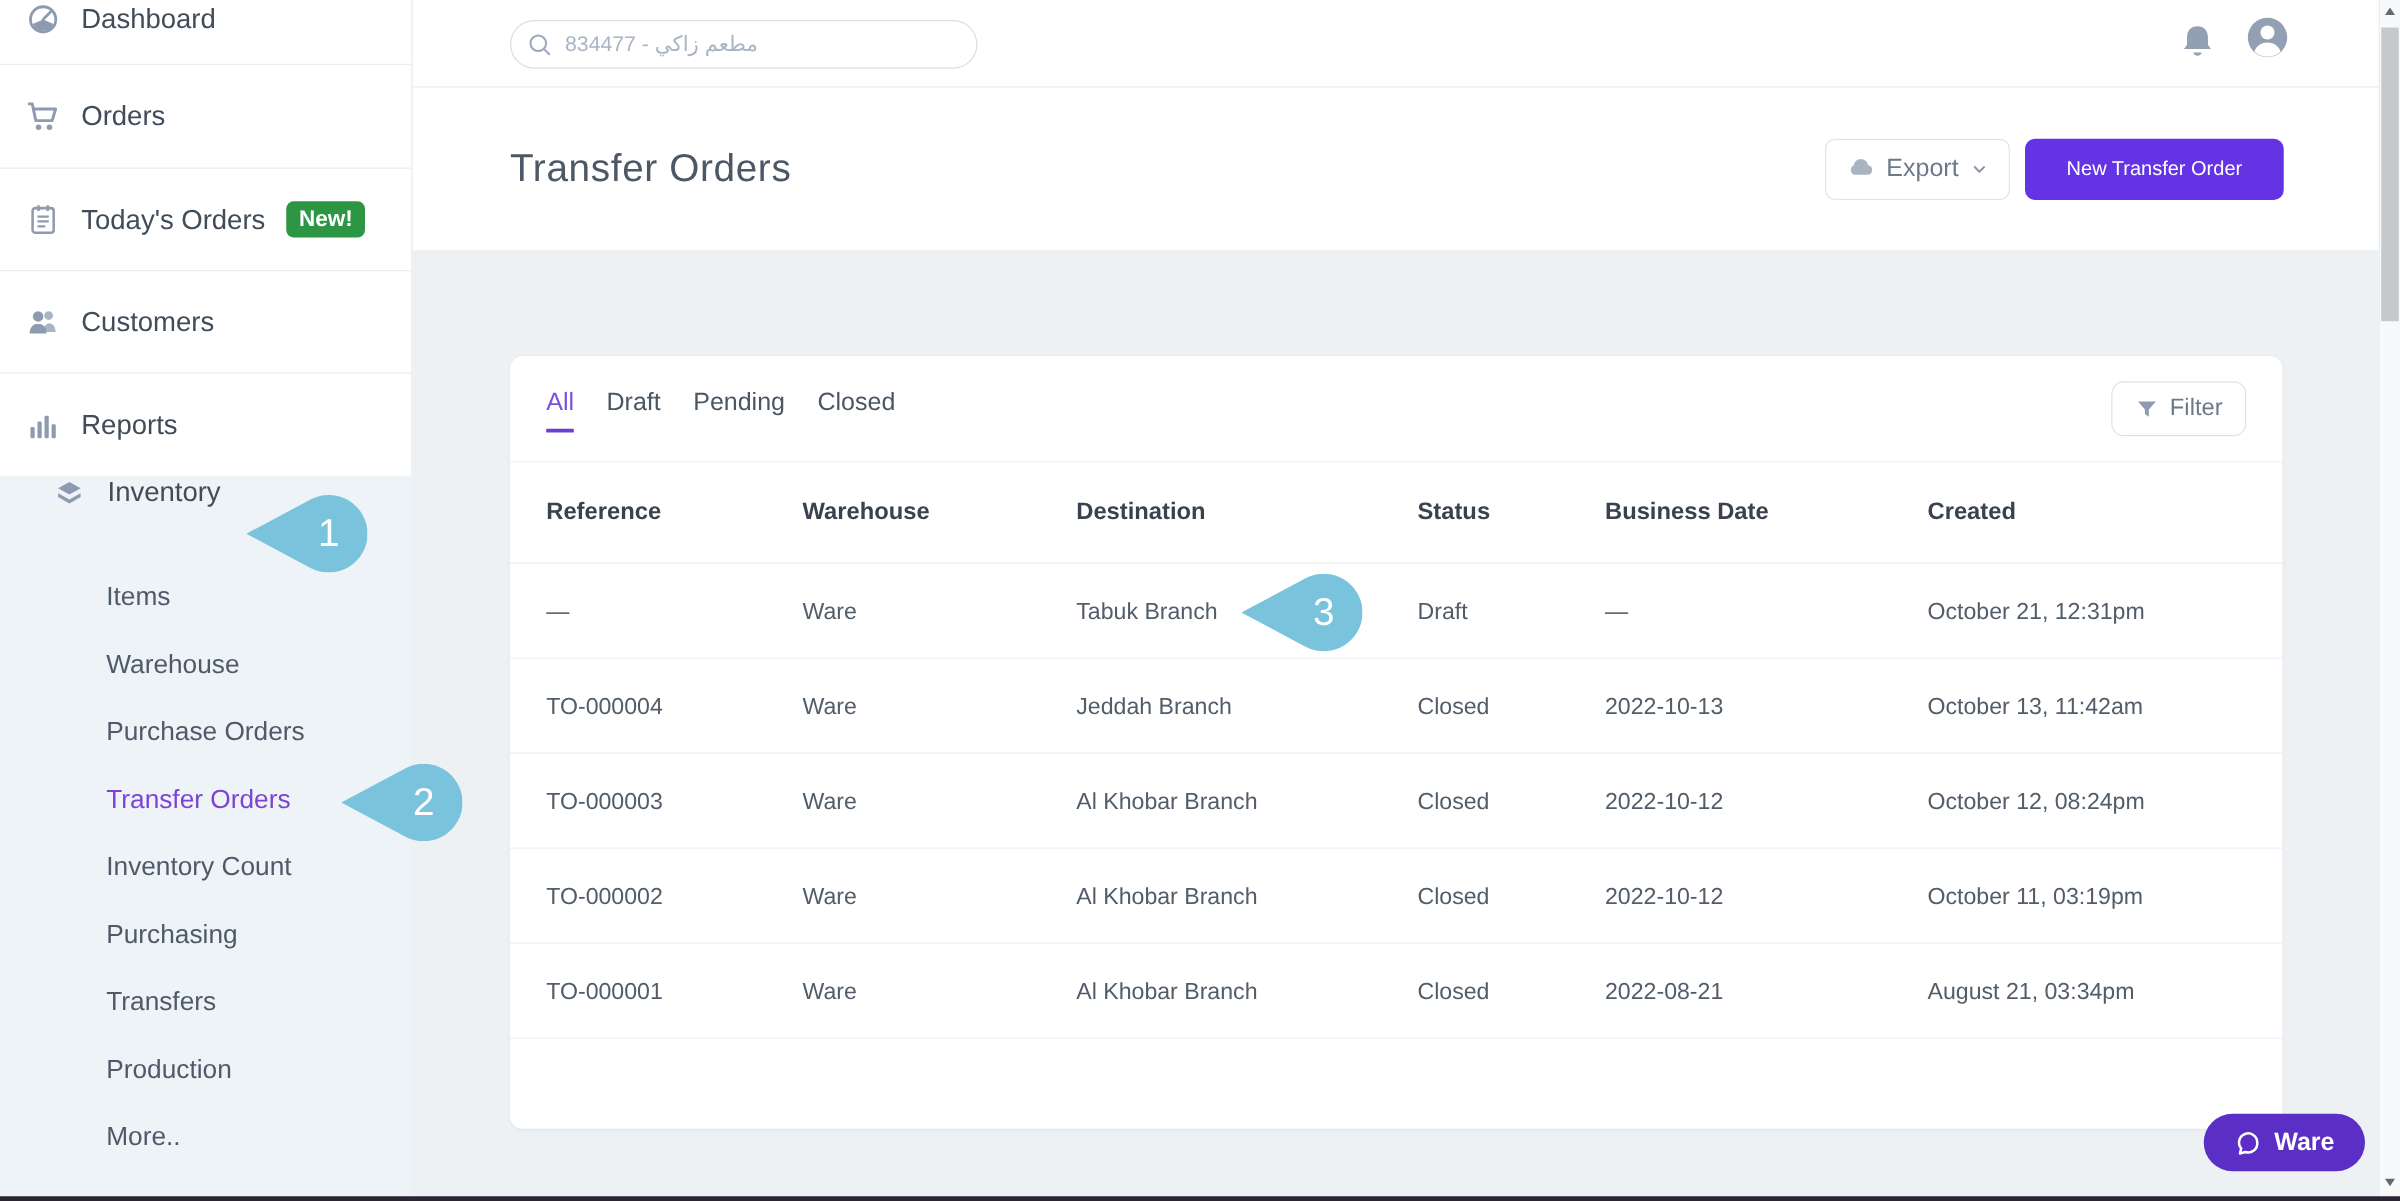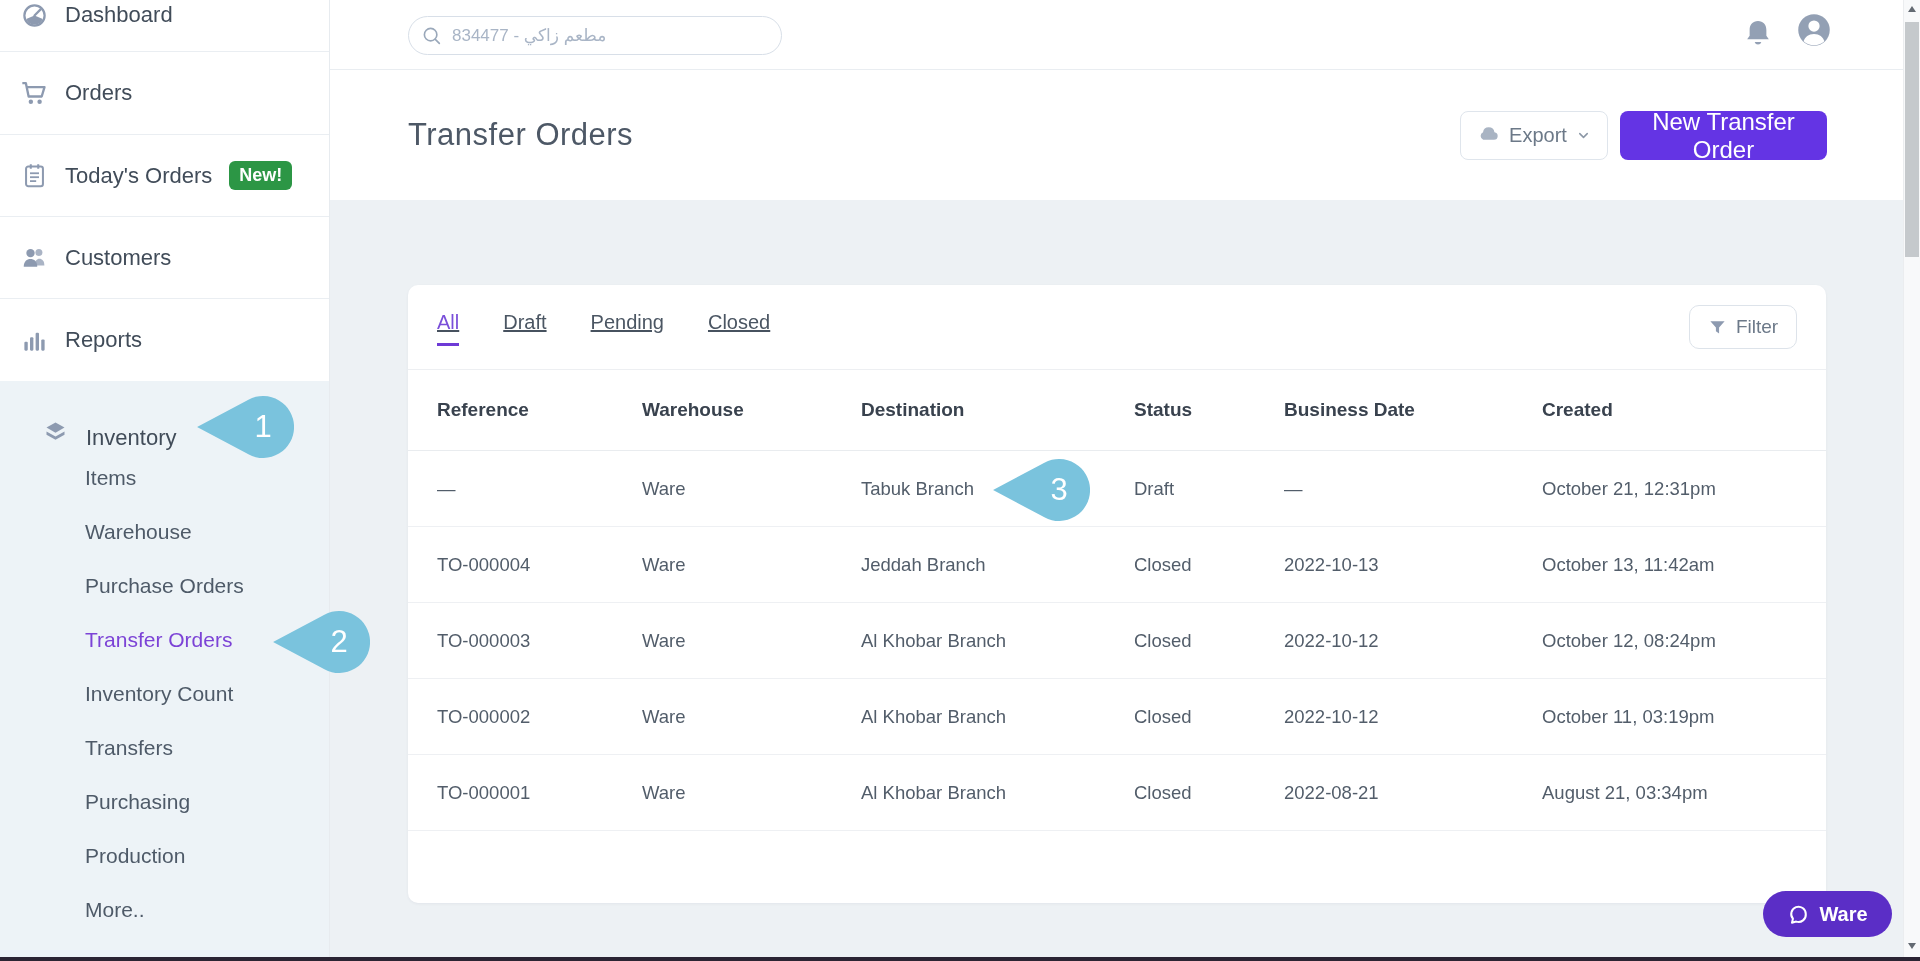--- a/index.html
+++ b/index.html
@@ -12,42 +12,42 @@
   .nav-item { display:flex; align-items:center; padding-left:20px; gap:17px; border-bottom:1px solid #eaeef2; font-size:22px; color:#414c59; cursor:pointer; }
   .nav-item .nicon { width:28px; height:28px; flex:0 0 28px; display:flex; align-items:center; justify-content:center; }
   .ni-dashboard { height:52px; align-items:flex-start; padding-top:1px; }
   .ni-dashboard .nrow-inner { display:flex; align-items:center; gap:17px; }
   .ni-orders { height:83px; }
   .ni-today { height:82px; }
   .ni-customers { height:82px; }
   .ni-reports { height:82px; border-bottom:none; }
   .badge-new { background:#2c9645; color:#fff; font-size:18px; font-weight:700; padding:4px 10px; border-radius:6px; }
   .inv-section { position:absolute; top:381px; left:0; right:0; bottom:0; background:#edf3f7; }
-  .inventory-row { height:70px; display:flex; align-items:flex-end; padding-left:42px; gap:17px; font-size:22px; color:#414c59; cursor:pointer; }
+  .inventory-row { height:70px; display:flex; align-items:flex-start; padding-left:42px; gap:17px; font-size:22px; color:#414c59; cursor:pointer; }
   .sub-item { height:54px; display:flex; align-items:center; padding-left:85px; font-size:21px; color:#4e5a68; cursor:pointer; }
   .sub-item.active { color:#7c43d6; }
 
   
   .topbar { position:absolute; left:330px; top:0; right:17px; height:70px; background:#fff; border-bottom:1px solid #e9edf1; z-index:1; }
   .search-box { position:absolute; left:78px; top:16px; width:374px; height:39px; border:1px solid #d8dfe8; border-radius:20px; background:#fff; display:flex; align-items:center; padding:0 12px; gap:9px; }
   .search-box input { border:none; outline:none; flex:1; font-size:17px; color:#a9b5c6; font-family:"Liberation Sans",sans-serif; background:transparent; text-align:left; }
   .topbar .bell { position:absolute; left:1413px; top:18px; cursor:pointer; }
   .topbar .avatar { position:absolute; left:1466px; top:12px; cursor:pointer; }
 
   .titlebar { position:absolute; left:330px; top:70px; right:17px; height:130px; background:#fff; }
   .page-title { position:absolute; left:78px; top:47px; font-size:31px; font-weight:400; color:#4d5866; letter-spacing:0.5px; }
   .btn-export { position:absolute; left:1130px; top:41px; width:148px; height:49px; background:#fff; border:1px solid #dfe5ec; border-radius:8px; display:flex; align-items:center; justify-content:center; gap:9px; font-size:20px; color:#6c7988; cursor:pointer; }
-  .btn-new { position:absolute; left:1290px; top:41px; width:207px; height:49px; background:#6434e4; border:none; border-radius:8px; color:#fff; font-size:24px; font-family:"Liberation Sans",sans-serif; display:flex; align-items:center; justify-content:center; cursor:pointer; }
+  .btn-new { position:absolute; left:1290px; top:41px; width:207px; height:49px; background:#6434e4; border:none; border-radius:8px; color:#fff; font-size:16px; font-family:"Liberation Sans",sans-serif; display:flex; align-items:center; justify-content:center; cursor:pointer; }
 
   .content { position:absolute; left:330px; top:200px; right:17px; bottom:0; background:#edf1f4; }
 
   
   .card { position:absolute; left:78px; top:85px; width:1418px; height:618px; background:#fff; border-radius:10px; box-shadow:0 1px 3px rgba(44,56,82,0.06); }
   .tabs-row { position:absolute; top:0; left:0; right:0; height:85px; border-bottom:1px solid #edeff2; }
-  .tabs { position:absolute; left:29px; top:26px; display:flex; gap:44px;text-decoration:underline; }
+  .tabs { position:absolute; left:29px; top:26px; display:flex; gap:26px; }
   .tab { font-size:20px; color:#4b5663; padding-bottom:9px; cursor:pointer; border-bottom:3px solid transparent; }
   .tab.active { color:#7a4fd9; border-bottom-color:#6e3ad6; }
   .filter-btn { position:absolute; right:29px; top:20px; width:108px; height:44px; border:1px solid #dde3ea; border-radius:10px; background:#fff; display:flex; align-items:center; justify-content:center; gap:9px; font-size:19px; color:#6c7989; cursor:pointer; }
 
   .tgrid { display:grid; grid-template-columns:205px 219px 273px 150px 258px 1fr; padding-left:29px; align-items:center; }
   .thead { position:absolute; top:85px; left:0; right:0; height:81px; font-weight:700; font-size:19px; color:#39424e; border-bottom:1px solid #e9ecef; }
   .trow { position:absolute; left:0; right:0; height:76px; font-size:18.5px; color:#525d6a; border-bottom:1px solid #eef0f3; }
   .trow.r0 { top:166px; } .trow.r1 { top:242px; } .trow.r2 { top:318px; } .trow.r3 { top:394px; } .trow.r4 { top:470px; }
   .tfoot { position:absolute; top:546px; left:17px; height:64px; display:flex; align-items:center; font-size:19px; color:#5a6470; }
 
@@ -154,24 +154,24 @@
       <div class="sub-item">
           <span>Purchase Orders</span>
         </div>
       <div class="sub-item active">
           <span>Transfer Orders</span>
         </div>
       <div class="sub-item">
           <span>Inventory Count</span>
         </div>
       <div class="sub-item">
+          <span>Purchasing</span>
+        </div>
+      <div class="sub-item">
           <span>Transfers</span>
-        </div>
-      <div class="sub-item">
-          <span>Purchasing</span>
         </div>
       <div class="sub-item">
           <span>Production</span>
         </div>
       <div class="sub-item">
           <span>More..</span>
         </div>
     </div>
   </aside>
 

